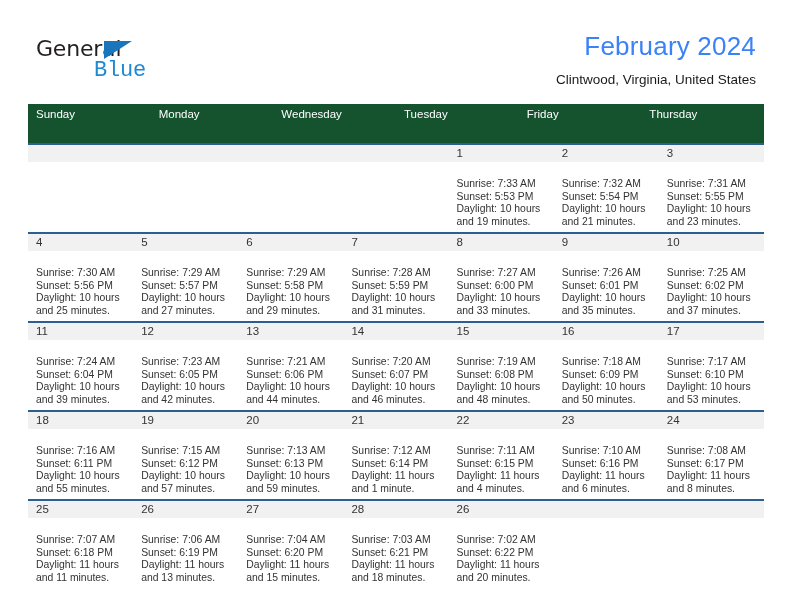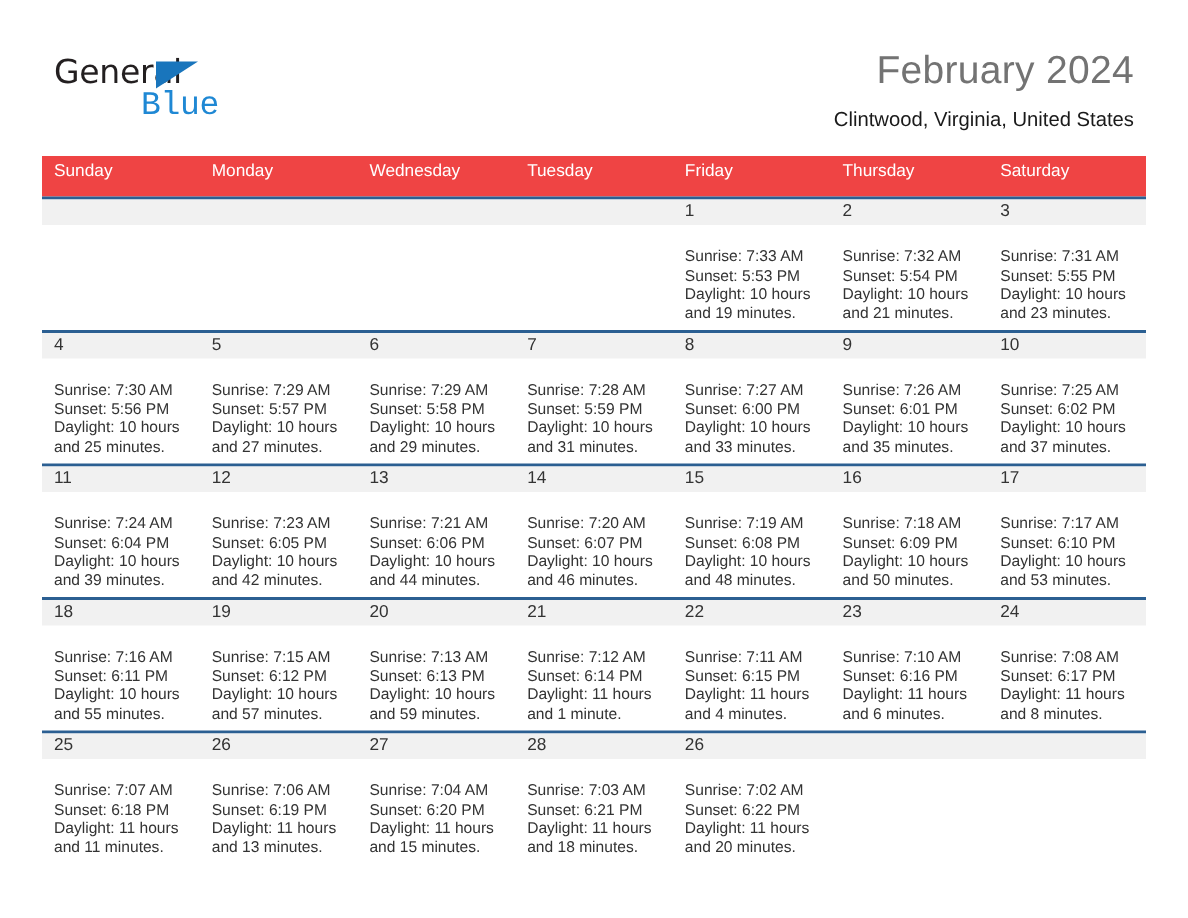--- a/index.html
+++ b/index.html
@@ -66,21 +66,21 @@
   }
 
   .title-block {
     position: absolute;
     right: 36px;
     top: 30px;
     text-align: right;
   }
   .cal-title {
     font-size: 26px;
-    color: #737373;
+    color: #3b82f6;
     font-weight: 400;
     line-height: 32px;
     letter-spacing: 0.2px;
   }
   .cal-subtitle {
     font-size: 13.5px;
     color: #1a1a1a;
     font-weight: 400;
     margin-top: 9px;
     line-height: 17px;
@@ -88,22 +88,22 @@
 
   
   .calendar {
     position: absolute;
     left: 28px;
     top: 104px;
     width: 736px;
   }
   .weekdays {
     display: flex;
-    background: #ef4444;
-    height: 27px;
+    background: #14532d;
+    height: 39px;
   }
   .weekday {
     flex: 1 1 0;
     color: #ffffff;
     font-size: 11.5px;
     line-height: 21px;
     padding-left: 8px;
     box-sizing: border-box;
     white-space: nowrap;
   }
@@ -174,21 +174,20 @@
 
   <div class="calendar">
 
     <div class="weekdays">
       <div class="weekday">Sunday</div>
       <div class="weekday">Monday</div>
       <div class="weekday">Wednesday</div>
       <div class="weekday">Tuesday</div>
       <div class="weekday">Friday</div>
       <div class="weekday">Thursday</div>
-      <div class="weekday">Saturday</div>
     </div>
 
     <div class="week">
       <div class="daynum-band"></div>
       <div class="day empty">
         <div class="daynum"></div>
         <div class="lines">
           <div class="line"></div>
           <div class="line"></div>
           <div class="line"></div>

